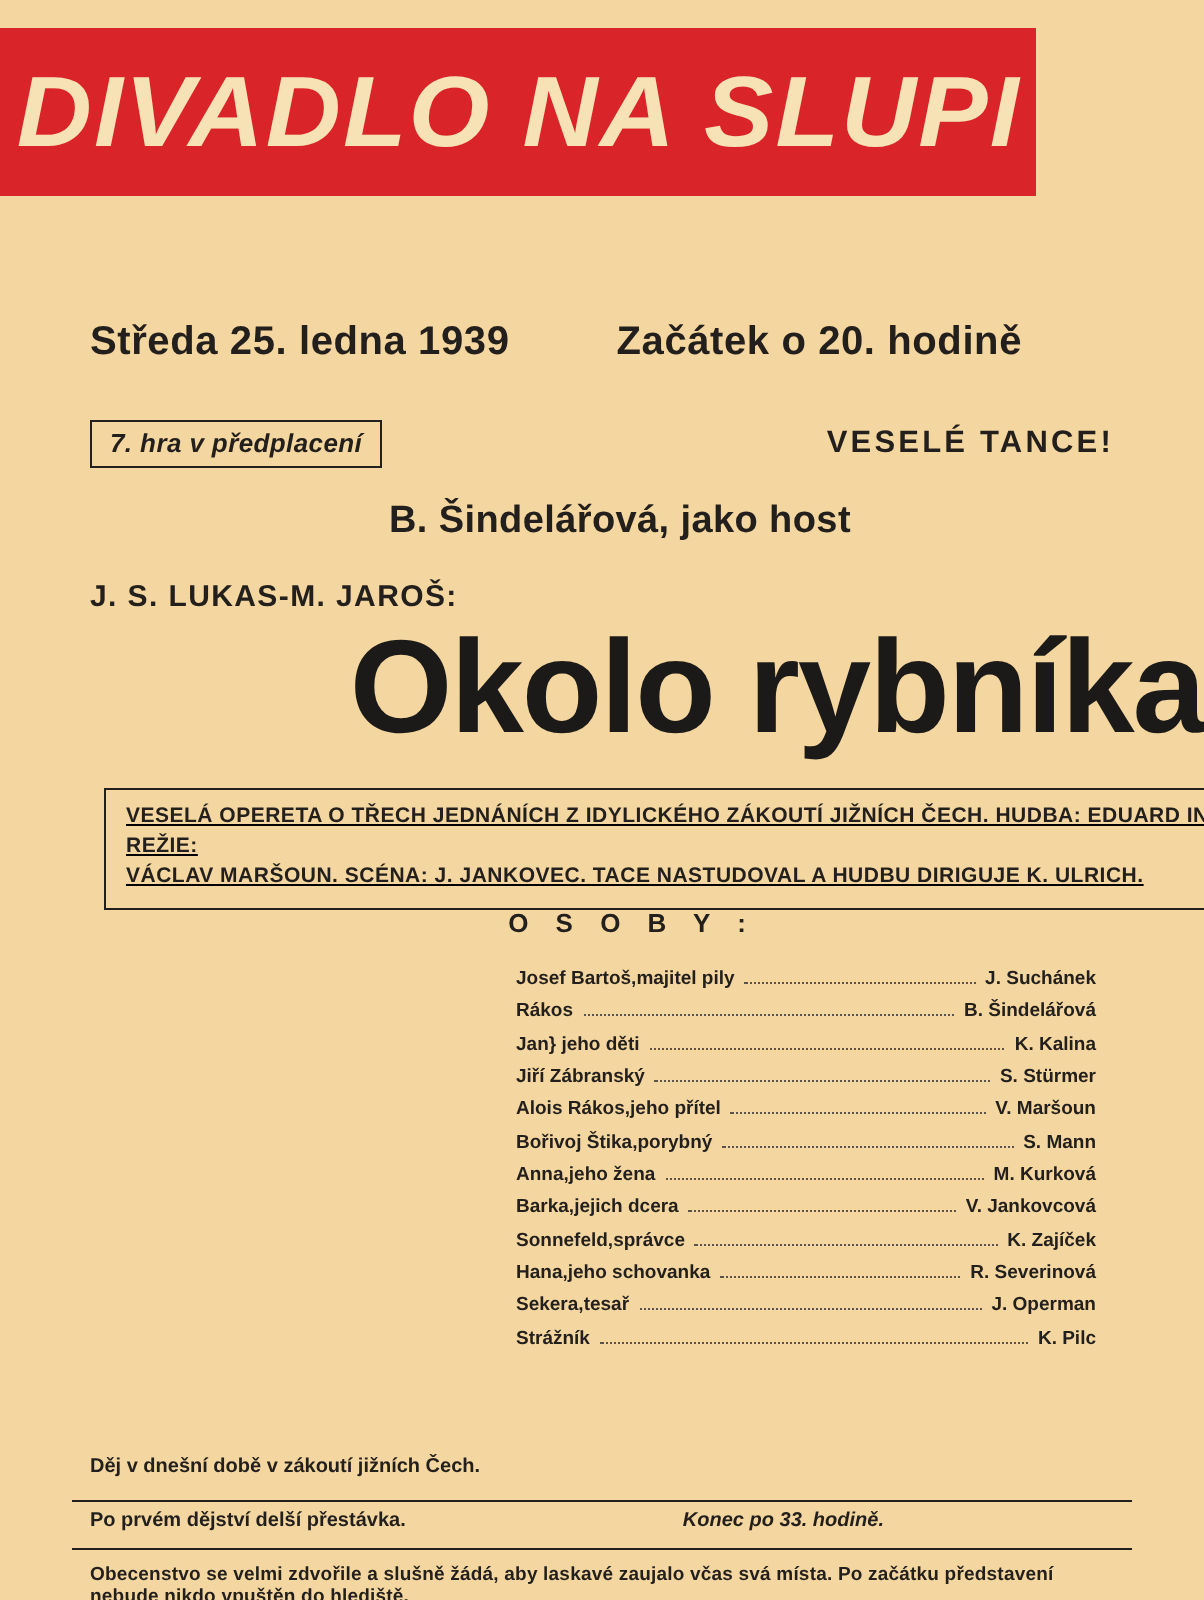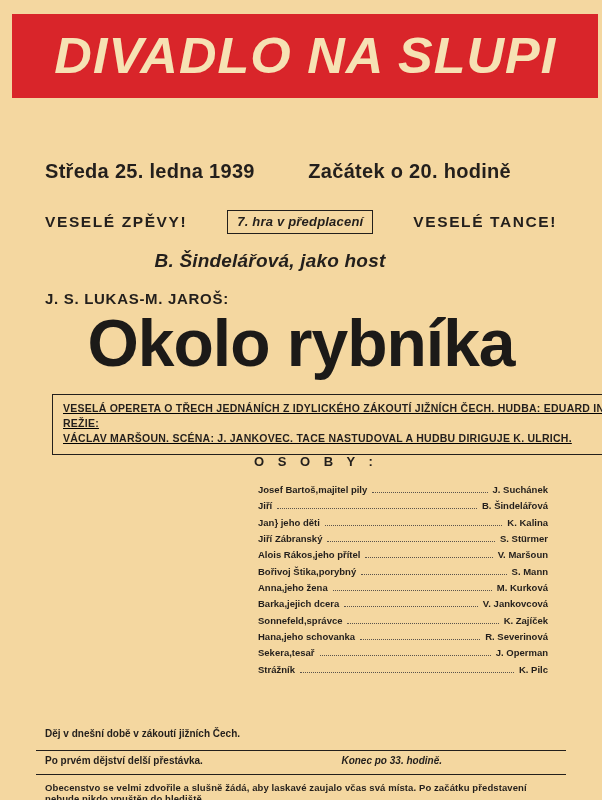--- a/index.html
+++ b/index.html
@@ -19,27 +19,26 @@
     height: 800px;
     background: #f4d7a0;
     box-sizing: border-box;
     overflow: hidden;
   }
   
   .header-band {
     position: absolute;
     top: 14px;
     left: 0;
-    width: 586px;
+    width: 518px;
     height: 84px;
     background: #d9252a;
     display: flex;
     align-items: center;
     justify-content: center;
-    margin-left: 12px;
   }
   .header-title {
     color: #f6e2b4;
     font-family: "Liberation Sans", sans-serif;
     font-weight: bold;
     font-size: 50px;
     letter-spacing: 1px;
     font-style: italic;
     transform: scaleX(1.04);
     white-space: nowrap;
@@ -97,38 +96,38 @@
     letter-spacing: 0.2px;
     white-space: nowrap;
   }
   .guest {
     position: absolute;
     top: 152px;
     width: 540px;
     text-align: center;
     font-size: 19px;
     font-weight: bold;
-    font-style: italic;
     color: #231f1c;
     letter-spacing: 0.2px;
+    margin-left: 40px;
   }
   .authors {
     position: absolute;
     top: 192px;
     left: 45px;
     font-size: 15px;
     font-weight: bold;
     letter-spacing: 0.7px;
     color: #231f1c;
   }
   .main-title {
     position: absolute;
     top: 212px;
     width: 602px;
-    text-align: center;
+    text-align: right;
     font-size: 66px;
     font-weight: bold;
     color: #1c1a18;
     letter-spacing: -1px;
     line-height: 1;
   }
   .desc-box {
     position: absolute;
     top: 296px;
     left: 52px;
@@ -240,21 +239,20 @@
   </div>
 
   <div class="content">
 
     <div class="row-date">
       <div class="date-left">Středa 25. ledna 1939</div>
       <div class="date-right">Začátek o 20. hodině</div>
     </div>
 
     <div class="row-gay">
-      <div class="gay-text">VESELÉ ZPĚVY!</div>
       <div class="boxed">7. hra v předplacení</div>
       <div class="gay-text">VESELÉ TANCE!</div>
     </div>
 
     <div class="guest">B. Šindelářová, jako host</div>
 
     <div class="authors">J. S. LUKAS-M. JAROŠ:</div>
 
     <div class="main-title">Okolo rybníka</div>
 
@@ -266,21 +264,21 @@
     <div class="osoby-heading">O S O B Y :</div>
 
     <div class="cast">
         <div class="cast-row">
           <span class="cast-role">Josef Bartoš,</span>
           <span class="cast-role thin"> majitel pily</span>
           <span class="cast-dots"></span>
           <span class="cast-actor">J. Suchánek</span>
         </div>
         <div class="cast-row">
-          <span class="cast-role">Jiří</span>
+          <span class="cast-role">Rákos</span>
           <span class="cast-role thin"></span>
           <span class="cast-dots"></span>
           <span class="cast-actor">B. Šindelářová</span>
         </div>
         <div class="cast-row">
           <span class="cast-role">Jan</span>
           <span class="cast-role thin">} jeho děti</span>
           <span class="cast-dots"></span>
           <span class="cast-actor">K. Kalina</span>
         </div>

